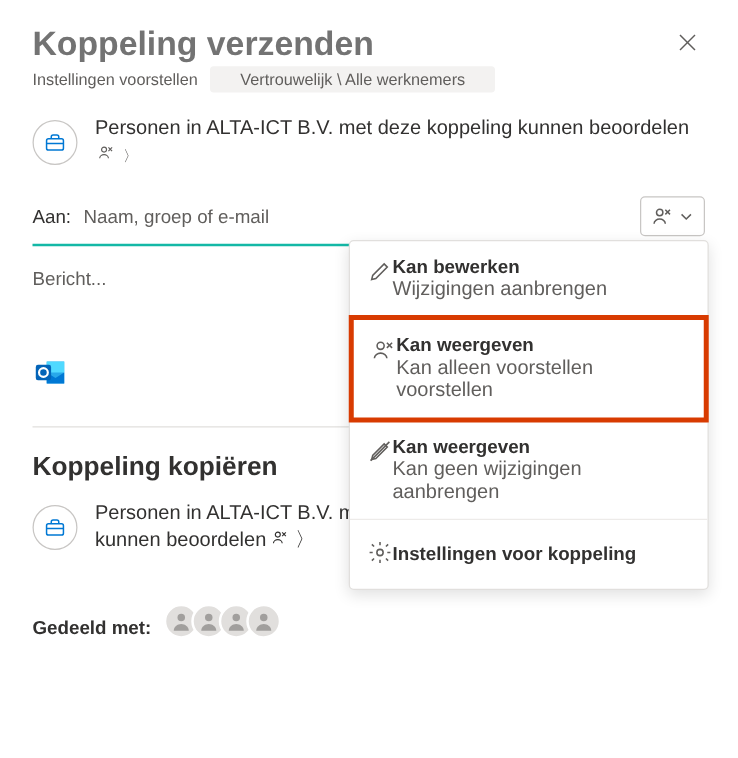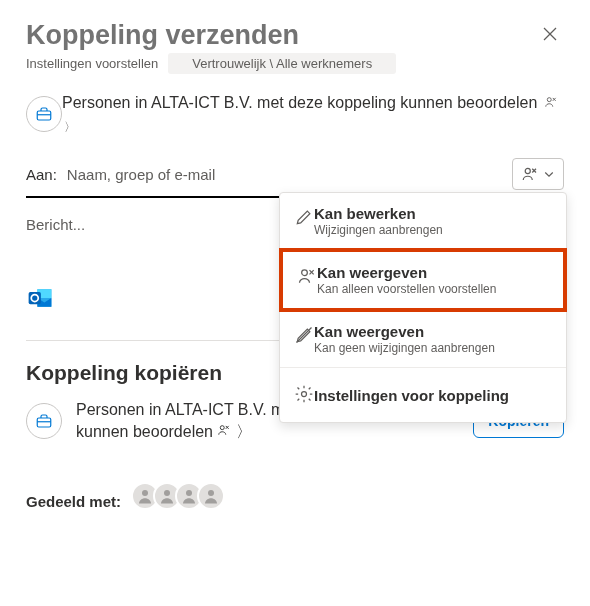--- a/index.html
+++ b/index.html
@@ -12,32 +12,32 @@
       color: #323130;
       position: relative;
     }
     .header-row { display: flex; justify-content: space-between; align-items: flex-start; }
     .title { font-size: 27px; font-weight: 600; color: #737373; }
     .close-btn { background: none; border: none; cursor: pointer; padding: 6px; color: #605e5c; }
     .close-btn svg { width: 16px; height: 16px; }
     .sub-header { display: flex; align-items: center; gap: 10px; margin-top: 2px; }
     .subtitle { font-size: 13px; color: #605e5c; }
     .badge { background: #f3f2f1; color: #605e5c; font-size: 13px; padding: 3px 24px; border-radius: 3px; }
-    .info-row { display: flex; align-items: center; margin-top: 18px; }
+    .info-row { display: flex; align-items: center; gap: 14px; margin-top: 18px; }
     .briefcase-icon {
       width: 36px; height: 36px; border: 1px solid #c8c6c4; border-radius: 50%;
       display: flex; align-items: center; justify-content: center; flex-shrink: 0;
       color: #0078d4;
     }
     .info-text { font-size: 16px; color: #323130; line-height: 1.35; }
     .info-text .inline-icon { display: inline-block; vertical-align: middle; color: #605e5c; margin-left: 2px; }
     .info-text .chevron { display: inline-block; color: #605e5c; margin-left: 2px; font-size: 12px; }
     .to-row {
       display: flex; align-items: center; gap: 10px;
-      border-bottom: 2px solid #000000; padding-bottom: 6px; margin-top: 22px;
+      border-bottom: 2px solid #14b8a6; padding-bottom: 6px; margin-top: 22px;
     }
     .to-label { font-size: 15px; color: #323130; }
     .to-input { flex: 1; border: none; outline: none; font-size: 15px; color: #605e5c; }
     .to-input::placeholder { color: #605e5c; }
     .perm-toggle {
       display: flex; align-items: center; gap: 4px; border: 1px solid #c8c6c4;
       background: #fff; padding: 6px 8px; border-radius: 4px; cursor: pointer;
       color: #605e5c; margin-left: 8px;
     }
     .message-area {
@@ -69,21 +69,21 @@
     .dropdown {
       position: absolute; left: 279px; top: 192px; width: 288px;
       background: #fff; border: 1px solid #e1dfdd; border-radius: 4px;
       box-shadow: 0 4px 12px rgba(0,0,0,0.12);
       z-index: 10;
     }
     .dd-item { display: flex; align-items: flex-start; padding: 12px 14px; cursor: pointer; }
     .dd-item.highlighted { border: 4px solid #d83b01; background:#fff; margin:-1px; }
     .dd-icon { width: 20px; flex-shrink: 0; color: #605e5c; margin-top: 2px; }
     .dd-text .dd-title { font-size: 15px; font-weight: 600; color: #323130; }
-    .dd-text .dd-sub { font-size: 12px; color: #605e5c; margin-top: 1px; }
+    .dd-text .dd-sub { font-size: 16px; color: #605e5c; margin-top: 1px; }
     .dd-divider { border: none; border-top: 1px solid #edebe9; }
     .dd-settings { display: flex; align-items: center; padding: 14px; cursor: pointer; }
     .dd-settings .dd-title { font-size: 15px; font-weight: 600; color: #323130; }
   </style>
 </head>
 <body>
 
 
 
 <div class="header-row">

